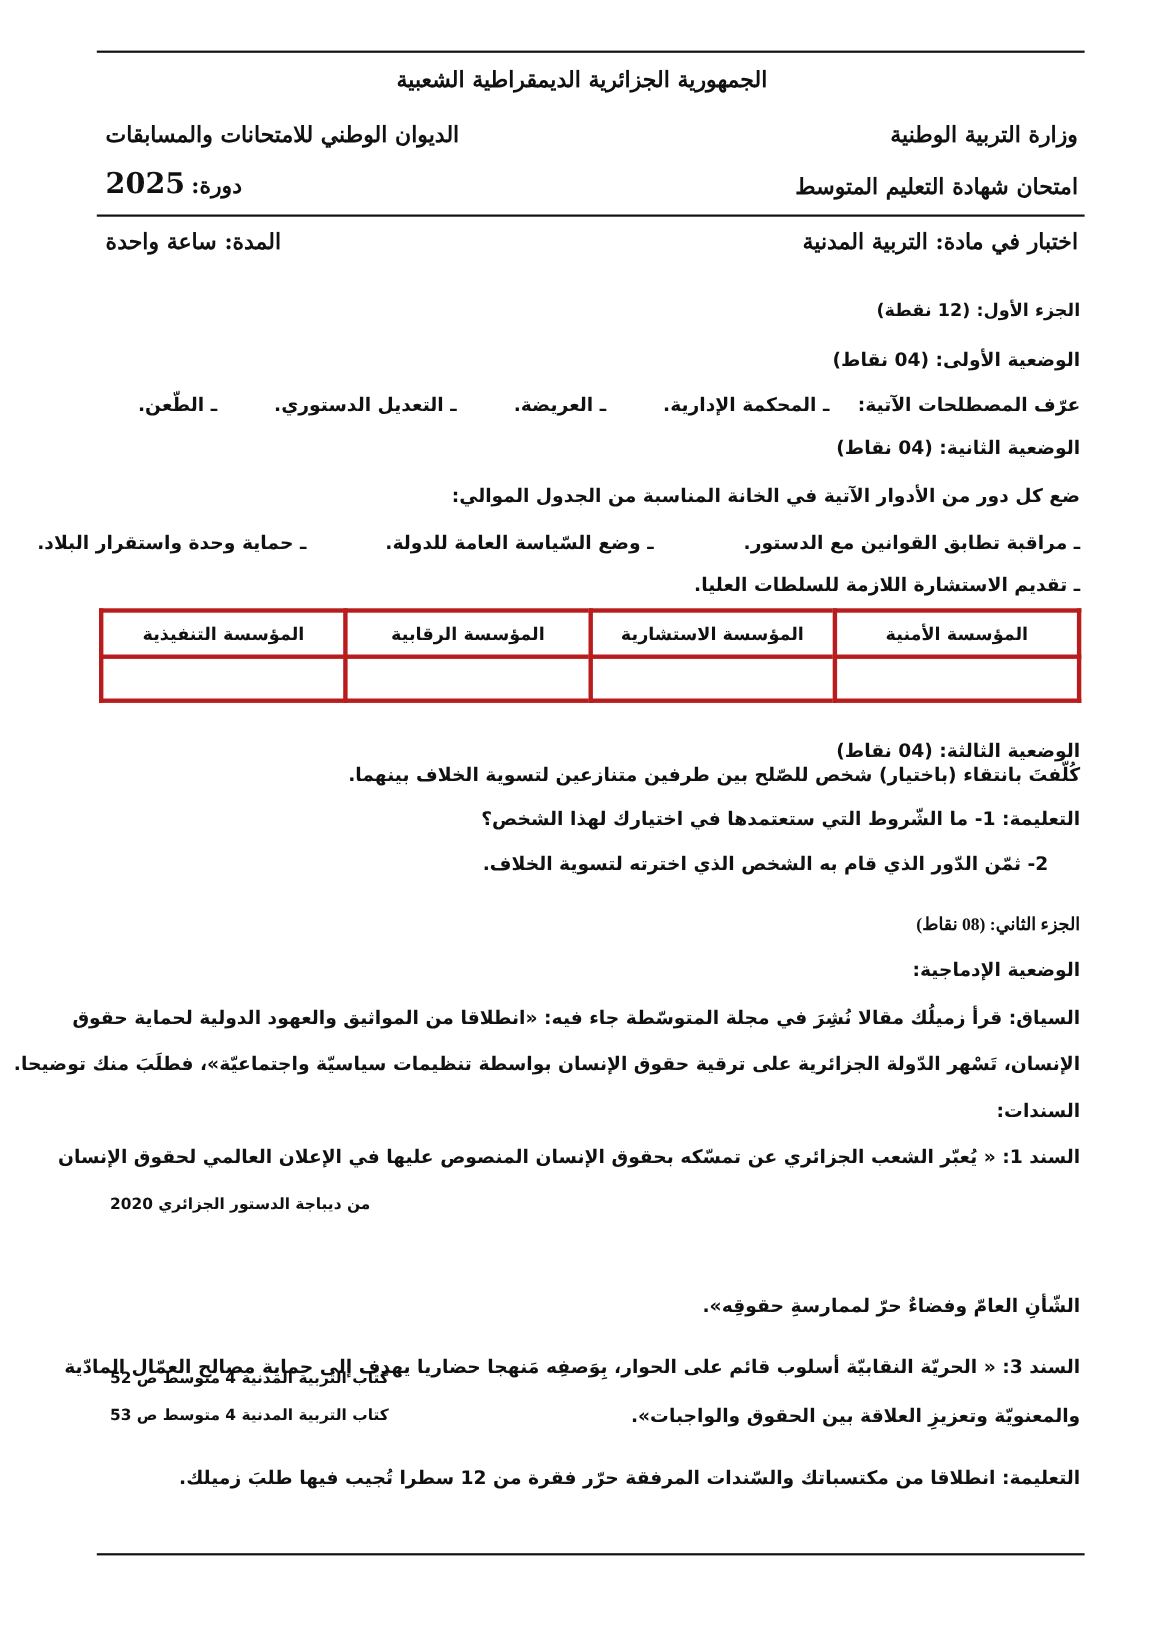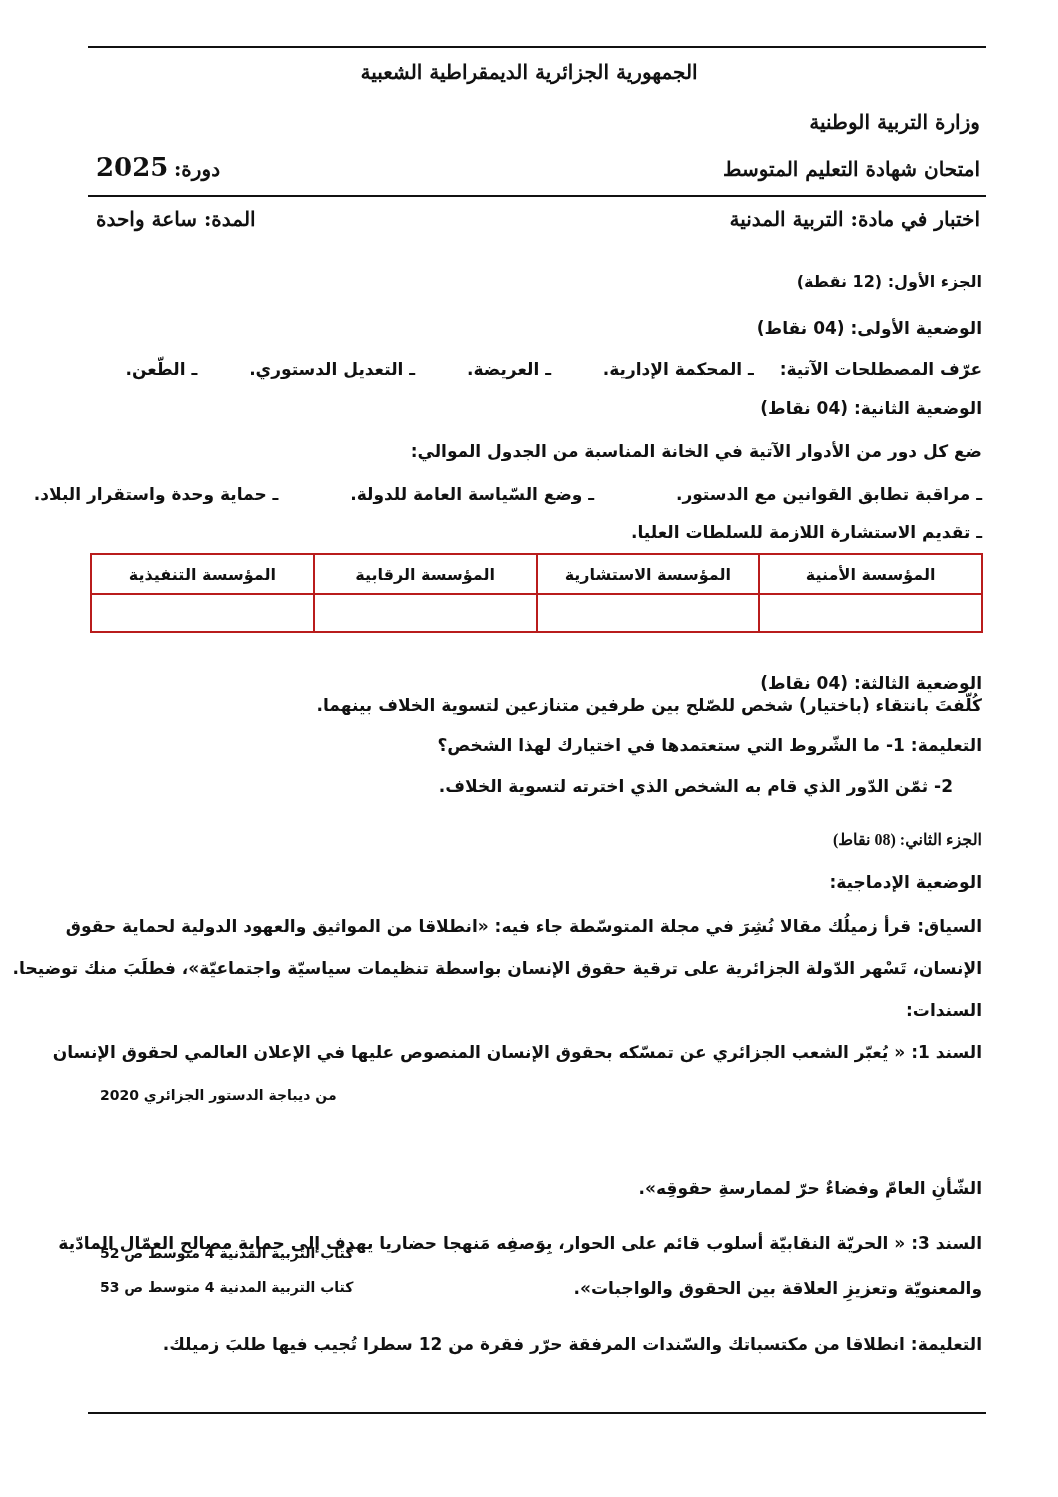--- a/index.html
+++ b/index.html
@@ -14,36 +14,37 @@
     .hdr { font-size: 20px; }
     .line { position: absolute; right: 76px; font-size: 17px; white-space: nowrap; font-weight: bold; }
     .title { font-size: 16px; font-weight: bold; }
     .just { left: 92px; text-align: justify; text-align-last: justify; }
     .src { font-size: 14px; font-weight: bold; position: absolute; left: 100px; }
     table.grid {
       position: absolute; left: 90px; top: 553px; width: 893px; border-collapse: collapse;
       direction: rtl;
     }
     table.grid td {
-      border: 2px solid #b91c1c; height: 36px; text-align: center; font-size: 16px; font-weight: bold;
+      border: 4px solid #b91c1c; height: 36px; text-align: center; font-size: 16px; font-weight: bold;
       width: 25%;
     }
     table.grid tr.empty td { height: 34px; }
     .gap { display: inline-block; width: 40px; }
   </style>
 </head>
 <body>
 
 <div class="page">
 
   <div class="rule" style="top:46px;"></div>
 
   <div class="abs serif hdr" style="top:60px; left:0; width:1058px; text-align:center;">الجمهورية الجزائرية الديمقراطية الشعبية</div>
 
   <div class="abs serif hdr" style="top:110px; right:78px;">وزارة التربية الوطنية</div>
+  <div class="abs serif hdr" style="top:110px; left:96px;">الديوان الوطني للامتحانات والمسابقات</div>
 
   <div class="abs serif hdr" style="top:157px; right:78px;">امتحان شهادة التعليم المتوسط</div>
   <div class="abs serif" style="top:152px; left:96px; direction:rtl;">
     <span class="hdr">دورة:</span>
     <span style="font-size:26px;">2025</span>
   </div>
 
   <div class="rule" style="top:195px;"></div>
 
   <div class="abs serif hdr" style="top:207px; right:78px;">اختبار في مادة: التربية المدنية</div>

